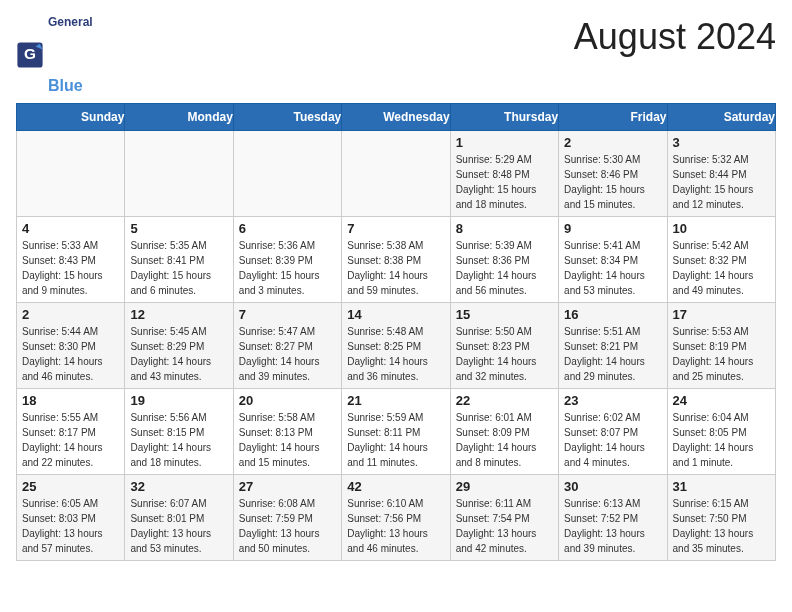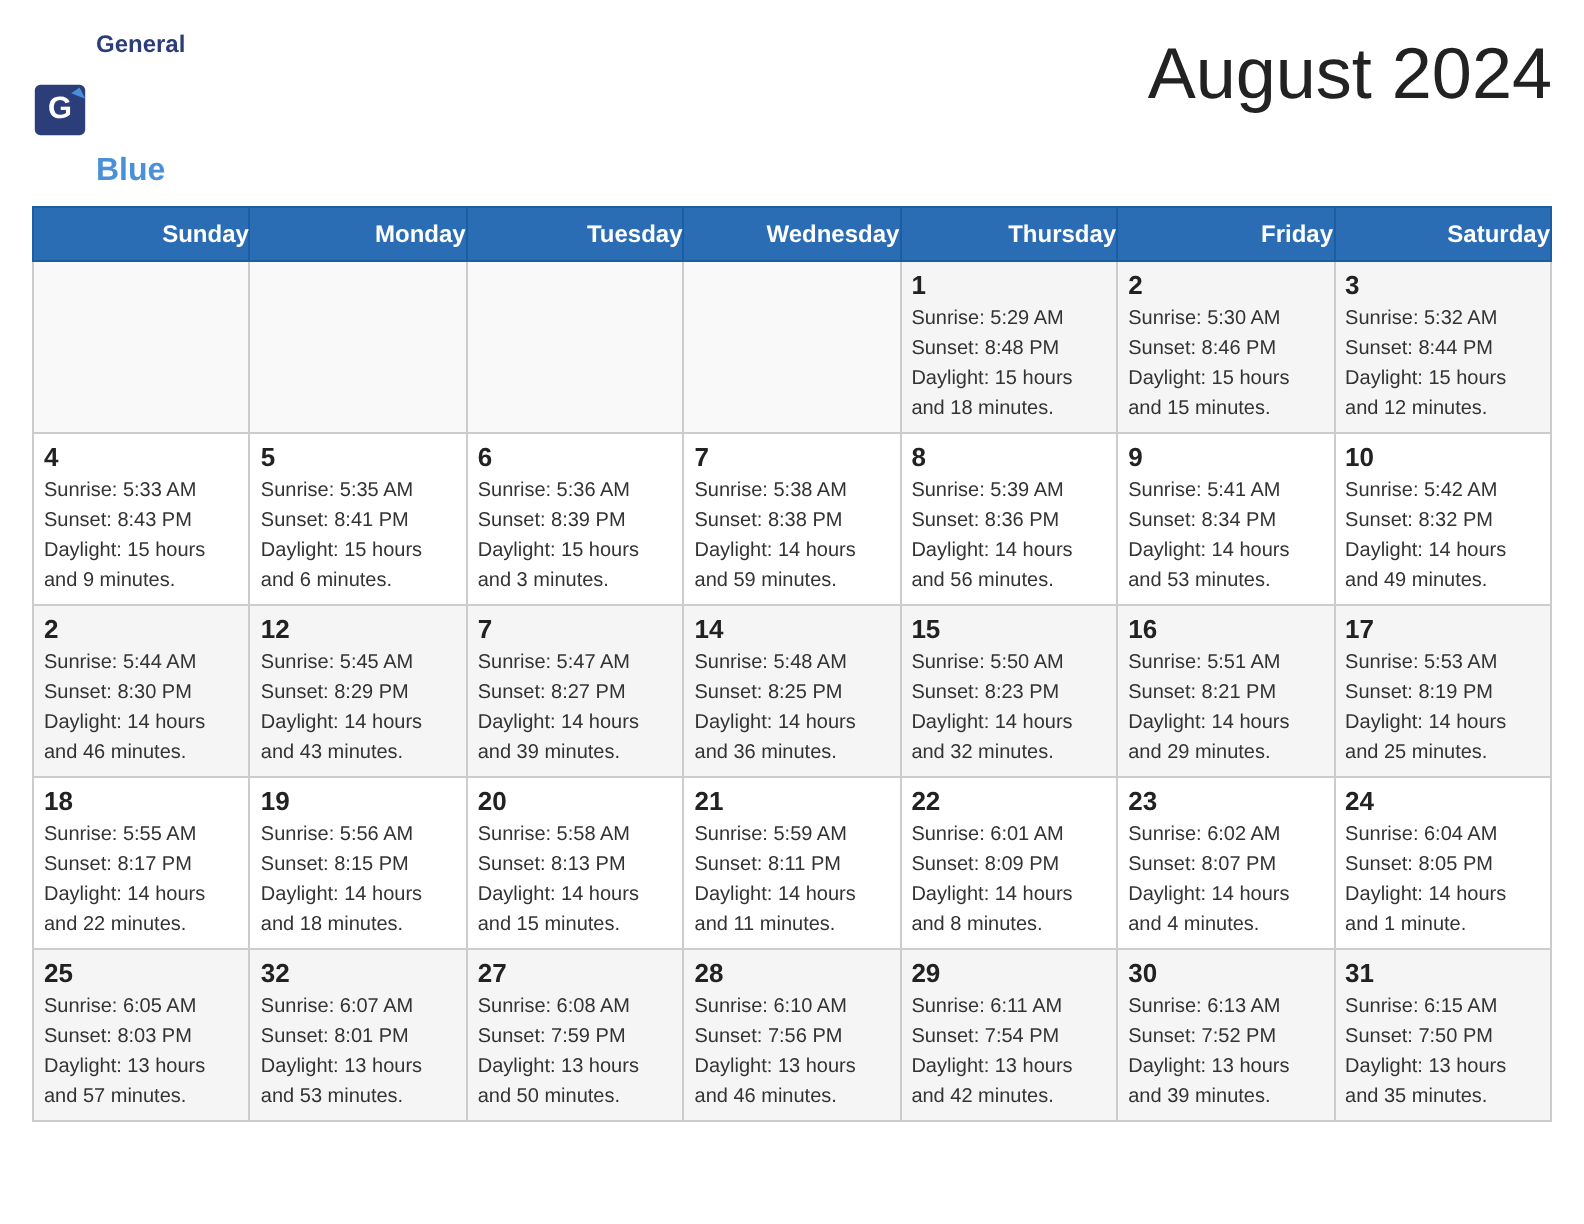--- a/index.html
+++ b/index.html
@@ -230,21 +230,21 @@
         </td>
         <td>
           <span class="day-number">32</span>
           <div class="day-detail">Sunrise: 6:07 AM<br>Sunset: 8:01 PM<br>Daylight: 13 hours<br>and 53 minutes.</div>
         </td>
         <td>
           <span class="day-number">27</span>
           <div class="day-detail">Sunrise: 6:08 AM<br>Sunset: 7:59 PM<br>Daylight: 13 hours<br>and 50 minutes.</div>
         </td>
         <td>
-          <span class="day-number">28</span>
+          <span class="day-number">42</span>
           <div class="day-detail">Sunrise: 6:10 AM<br>Sunset: 7:56 PM<br>Daylight: 13 hours<br>and 46 minutes.</div>
         </td>
         <td>
           <span class="day-number">29</span>
           <div class="day-detail">Sunrise: 6:11 AM<br>Sunset: 7:54 PM<br>Daylight: 13 hours<br>and 42 minutes.</div>
         </td>
         <td>
           <span class="day-number">30</span>
           <div class="day-detail">Sunrise: 6:13 AM<br>Sunset: 7:52 PM<br>Daylight: 13 hours<br>and 39 minutes.</div>
         </td>

